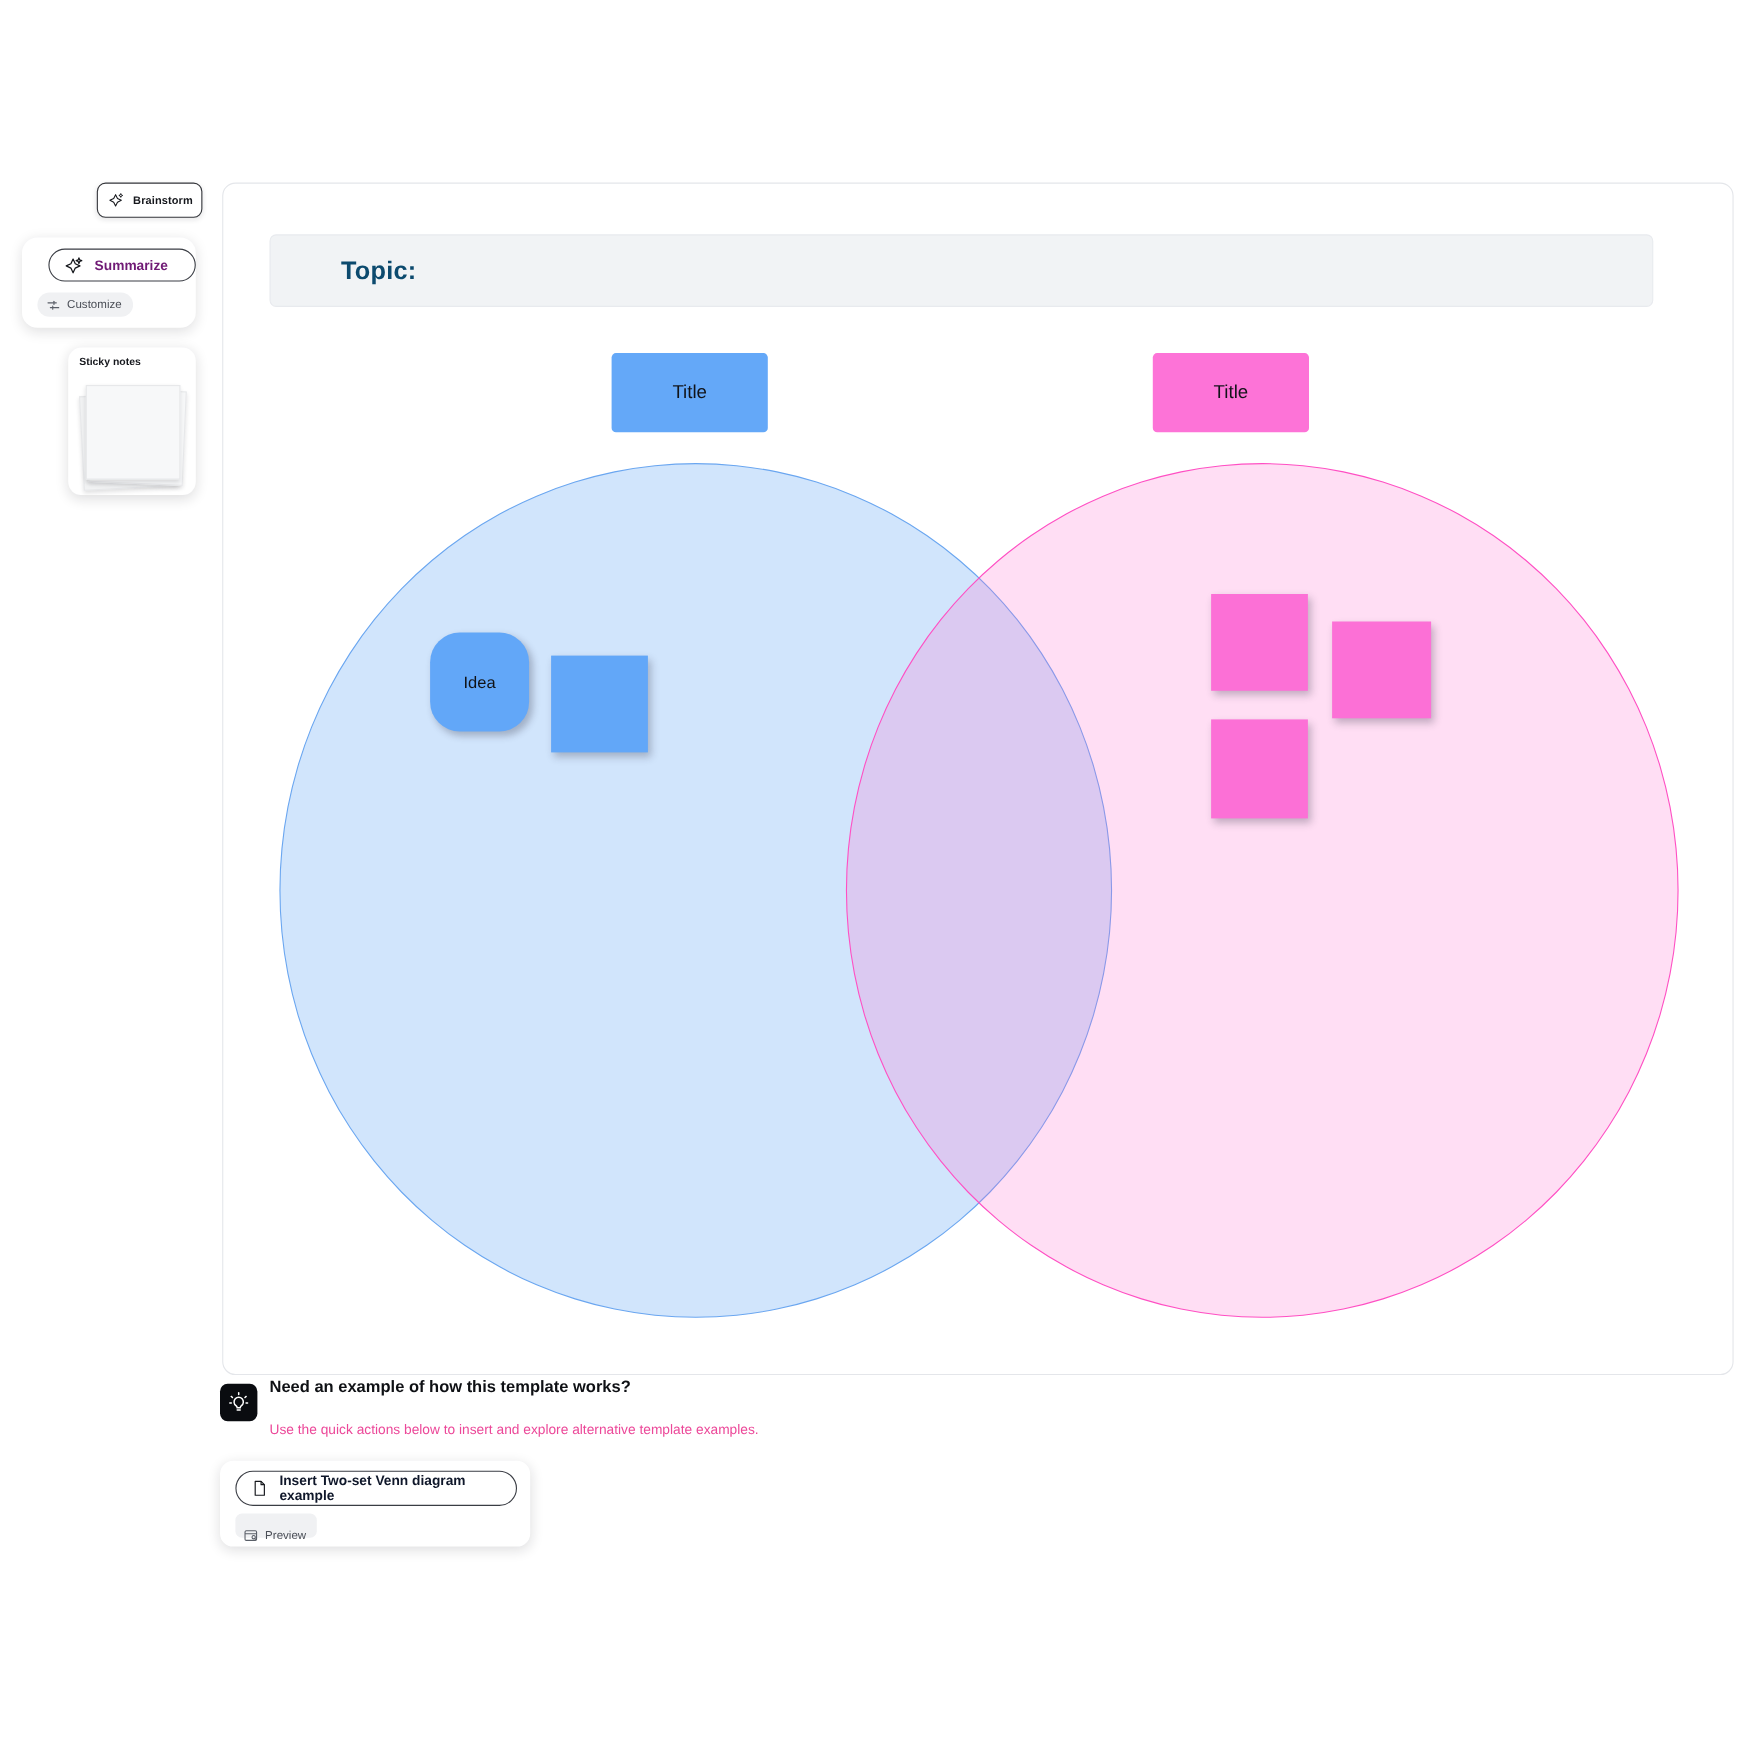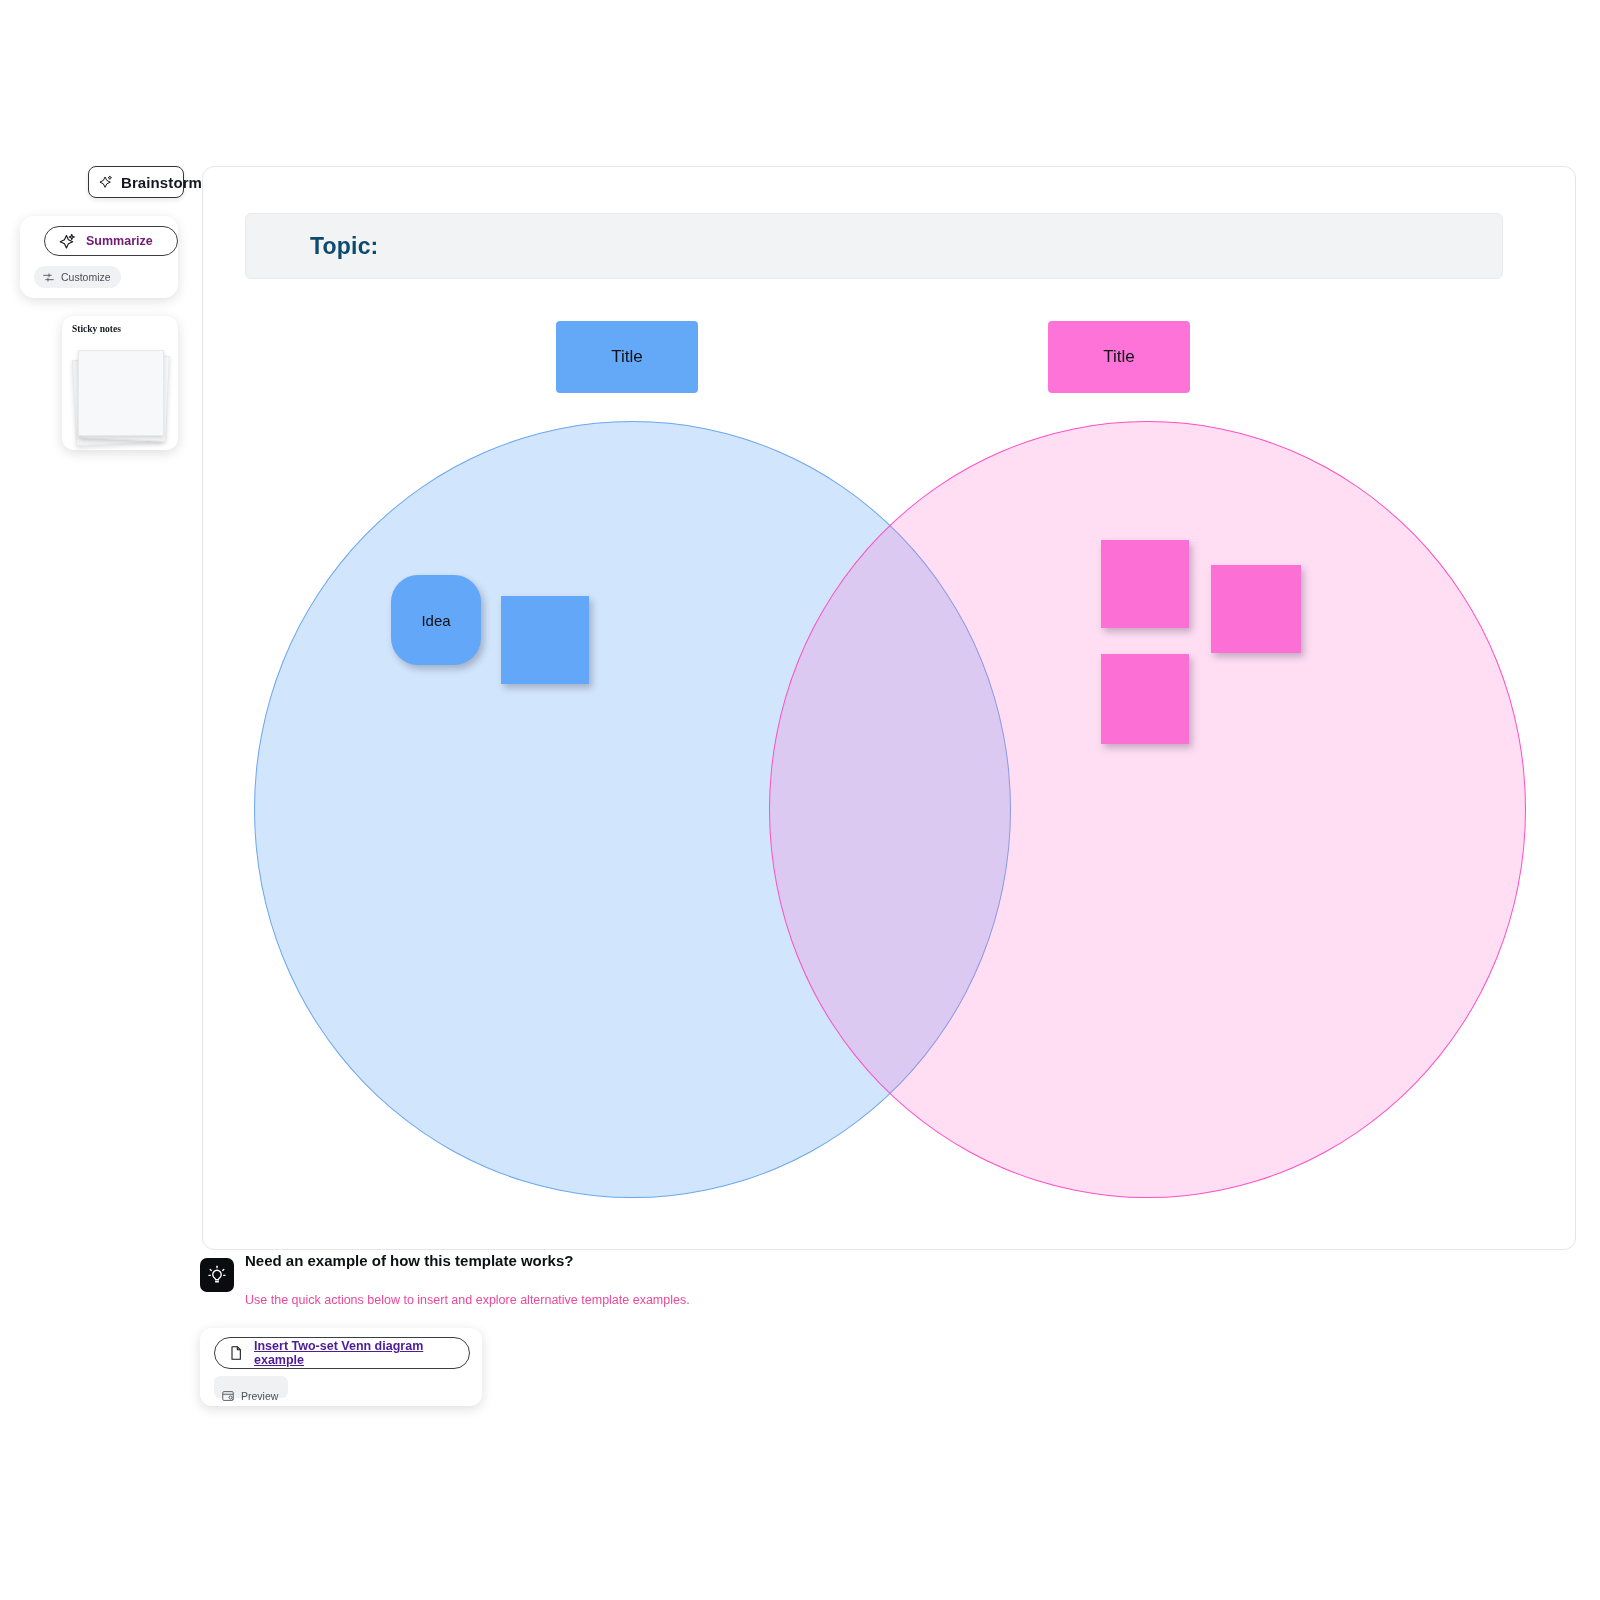--- a/index.html
+++ b/index.html
@@ -15,21 +15,21 @@
   
   .brainstorm-btn {
     position: absolute; left: 88px; top: 166px;
     width: 96px; height: 32px;
     background: #fff; border: 1.3px solid #33353a; border-radius: 8px;
     display: flex; align-items: center; gap: 7px;
     padding-left: 10px;
     box-shadow: 0 2px 5px rgba(20,22,30,.10);
     cursor: pointer;
   }
-  .brainstorm-btn .lbl { font-size: 15px; font-weight: 700; color: #16181d; letter-spacing: .1px; }
+  .brainstorm-btn .lbl { font-size: 10px; font-weight: 700; color: #16181d; letter-spacing: .1px; }
 
   .summarize-card {
     position: absolute; left: 20px; top: 216px;
     width: 158px; height: 82px;
     background: #fff; border-radius: 14px;
     box-shadow: 0 3px 12px rgba(20,22,30,.13);
     padding: 10px 0 0 0;
   }
   .summarize-btn {
     position: absolute; left: 24px; top: 10px;
@@ -47,21 +47,20 @@
     cursor: pointer;
   }
   .customize-chip .lbl { font-size: 10.5px; color: #4b4f57; font-weight: 400; }
 
   .sticky-card {
     position: absolute; left: 62px; top: 316px;
     width: 116px; height: 134px;
     background: #fff; border-radius: 12px;
     box-shadow: 0 3px 12px rgba(20,22,30,.14);
     overflow: hidden;
-    font-family: Liberation Serif, serif;
   }
   .sticky-card .hdr {
     position: absolute; left: 10px; top: 8px;
     font-size: 9.5px; font-weight: 700; color: #15171c;
   }
   .note-stack { position: absolute; left: 6px; top: 28px; width: 106px; height: 106px; }
   .note-stack i {
     position: absolute; display: block;
     background: #fcfcfd; border: 1px solid #e7e8ea;
     box-shadow: 0 2px 4px rgba(20,22,30,.14);
@@ -141,21 +140,21 @@
     background: #fff; border-radius: 12px;
     box-shadow: 0 3px 12px rgba(20,22,30,.14);
   }
   .insert-btn {
     position: absolute; left: 14px; top: 9px;
     width: 256px; height: 32px;
     background: #fff; border: 1.2px solid #3a3d44; border-radius: 16px;
     display: flex; align-items: center; gap: 10px; padding-left: 13px;
     cursor: pointer;
   }
-  .insert-btn .lbl { font-size: 12.5px; font-weight: 700; color: #4c1d95; text-decoration: underline; }
+  .insert-btn .lbl { font-size: 12.5px; font-weight: 700; color: #0f172a; }
   .preview-chip {
     position: absolute; left: 14px; top: 48px;
     height: 22px; padding: 17px 10px 0 7px;
     background: #f0f1f3; border-radius: 6px;
     display: inline-flex; align-items: center; gap: 6px;
     cursor: pointer;
   }
   .preview-chip .lbl { font-size: 10.5px; color: #4b4f57; }
 
   svg { display: block; }

